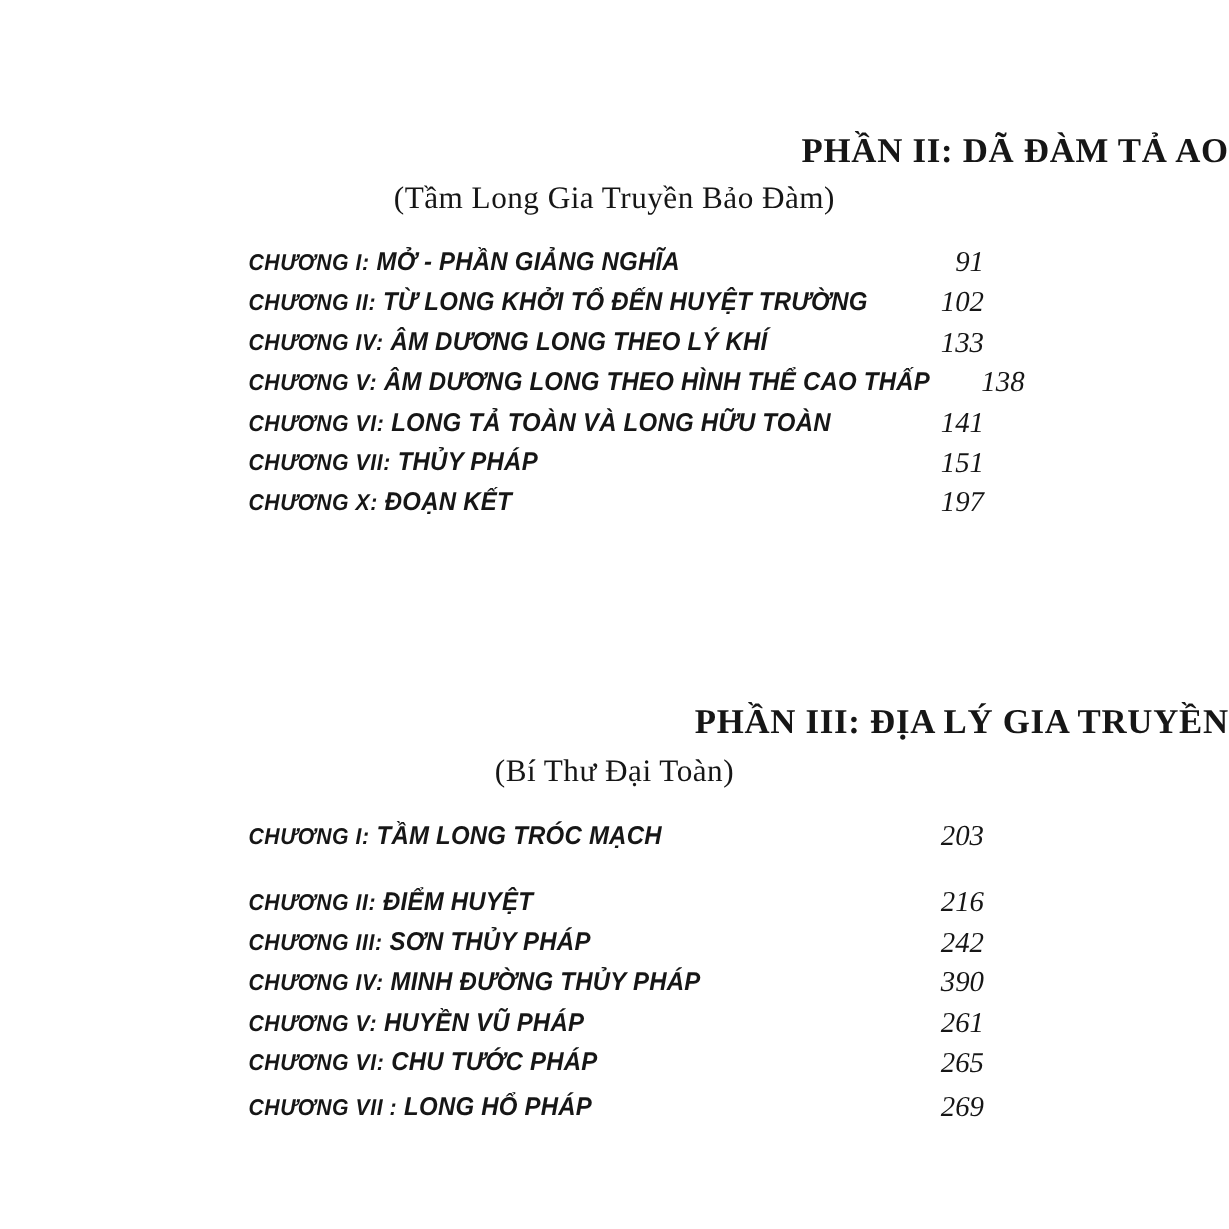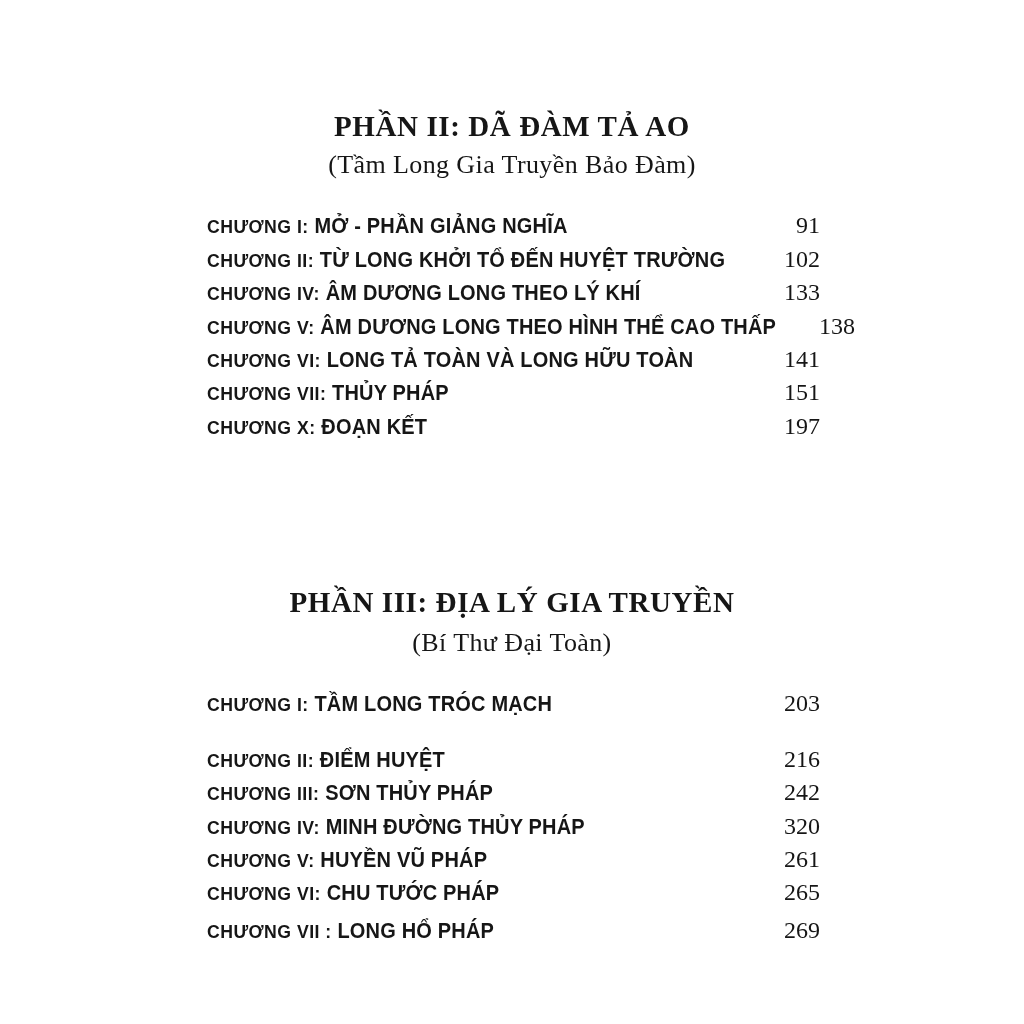--- a/index.html
+++ b/index.html
@@ -8,21 +8,21 @@
     width: 1024px;
     height: 1024px;
     background: #ffffff;
     color: #161616;
     overflow: hidden;
     font-family: "Liberation Serif", "DejaVu Serif", serif;
   }
   .section-title {
     position: absolute;
     left: 0; width: 1024px;
-    text-align: center;
+    text-align: right;
     font-family: "Liberation Serif", "DejaVu Serif", serif;
     font-weight: 700;
     font-size: 29px;
     letter-spacing: 0.6px;
     white-space: nowrap;
   }
   .section-subtitle {
     position: absolute;
     left: 0; width: 1024px;
     text-align: center;
@@ -35,22 +35,23 @@
   .toc {
     position: absolute;
     left: 207px;
     width: 613px;
   }
   #toc-part2 { top: 206px; }
   #toc-part3 { top: 684px; }
   .toc-row {
     display: flex;
     justify-content: space-between;
-    align-items: flex-end;
+    align-items: flex-start;
     height: 33.4px;
+    font-style: italic;
   }
   #toc-part3 .toc-row.gap-large { margin-top: 22px; }
   #toc-part3 .toc-row.gap-small { margin-top: 4px; }
   .chapter-text {
     display: inline-block;
     transform: scaleX(0.93);
     transform-origin: left center;
     white-space: nowrap;
     font-family: "Liberation Sans", "DejaVu Sans", sans-serif;
     font-weight: 700;
@@ -118,21 +119,21 @@
     <div class="toc-row gap-large">
       <span class="chapter-text"><span class="chapter-label">CHƯƠNG II:</span> <span>ĐIỂM HUYỆT</span></span>
       <span class="page-num">216</span>
     </div>
     <div class="toc-row">
       <span class="chapter-text"><span class="chapter-label">CHƯƠNG III:</span> <span>SƠN THỦY PHÁP</span></span>
       <span class="page-num">242</span>
     </div>
     <div class="toc-row">
       <span class="chapter-text"><span class="chapter-label">CHƯƠNG IV:</span> <span>MINH ĐƯỜNG THỦY PHÁP</span></span>
-      <span class="page-num">320</span>
+      <span class="page-num">390</span>
     </div>
     <div class="toc-row">
       <span class="chapter-text"><span class="chapter-label">CHƯƠNG V:</span> <span>HUYỀN VŨ PHÁP</span></span>
       <span class="page-num">261</span>
     </div>
     <div class="toc-row">
       <span class="chapter-text"><span class="chapter-label">CHƯƠNG VI:</span> <span>CHU TƯỚC PHÁP</span></span>
       <span class="page-num">265</span>
     </div>
     <div class="toc-row gap-small">

